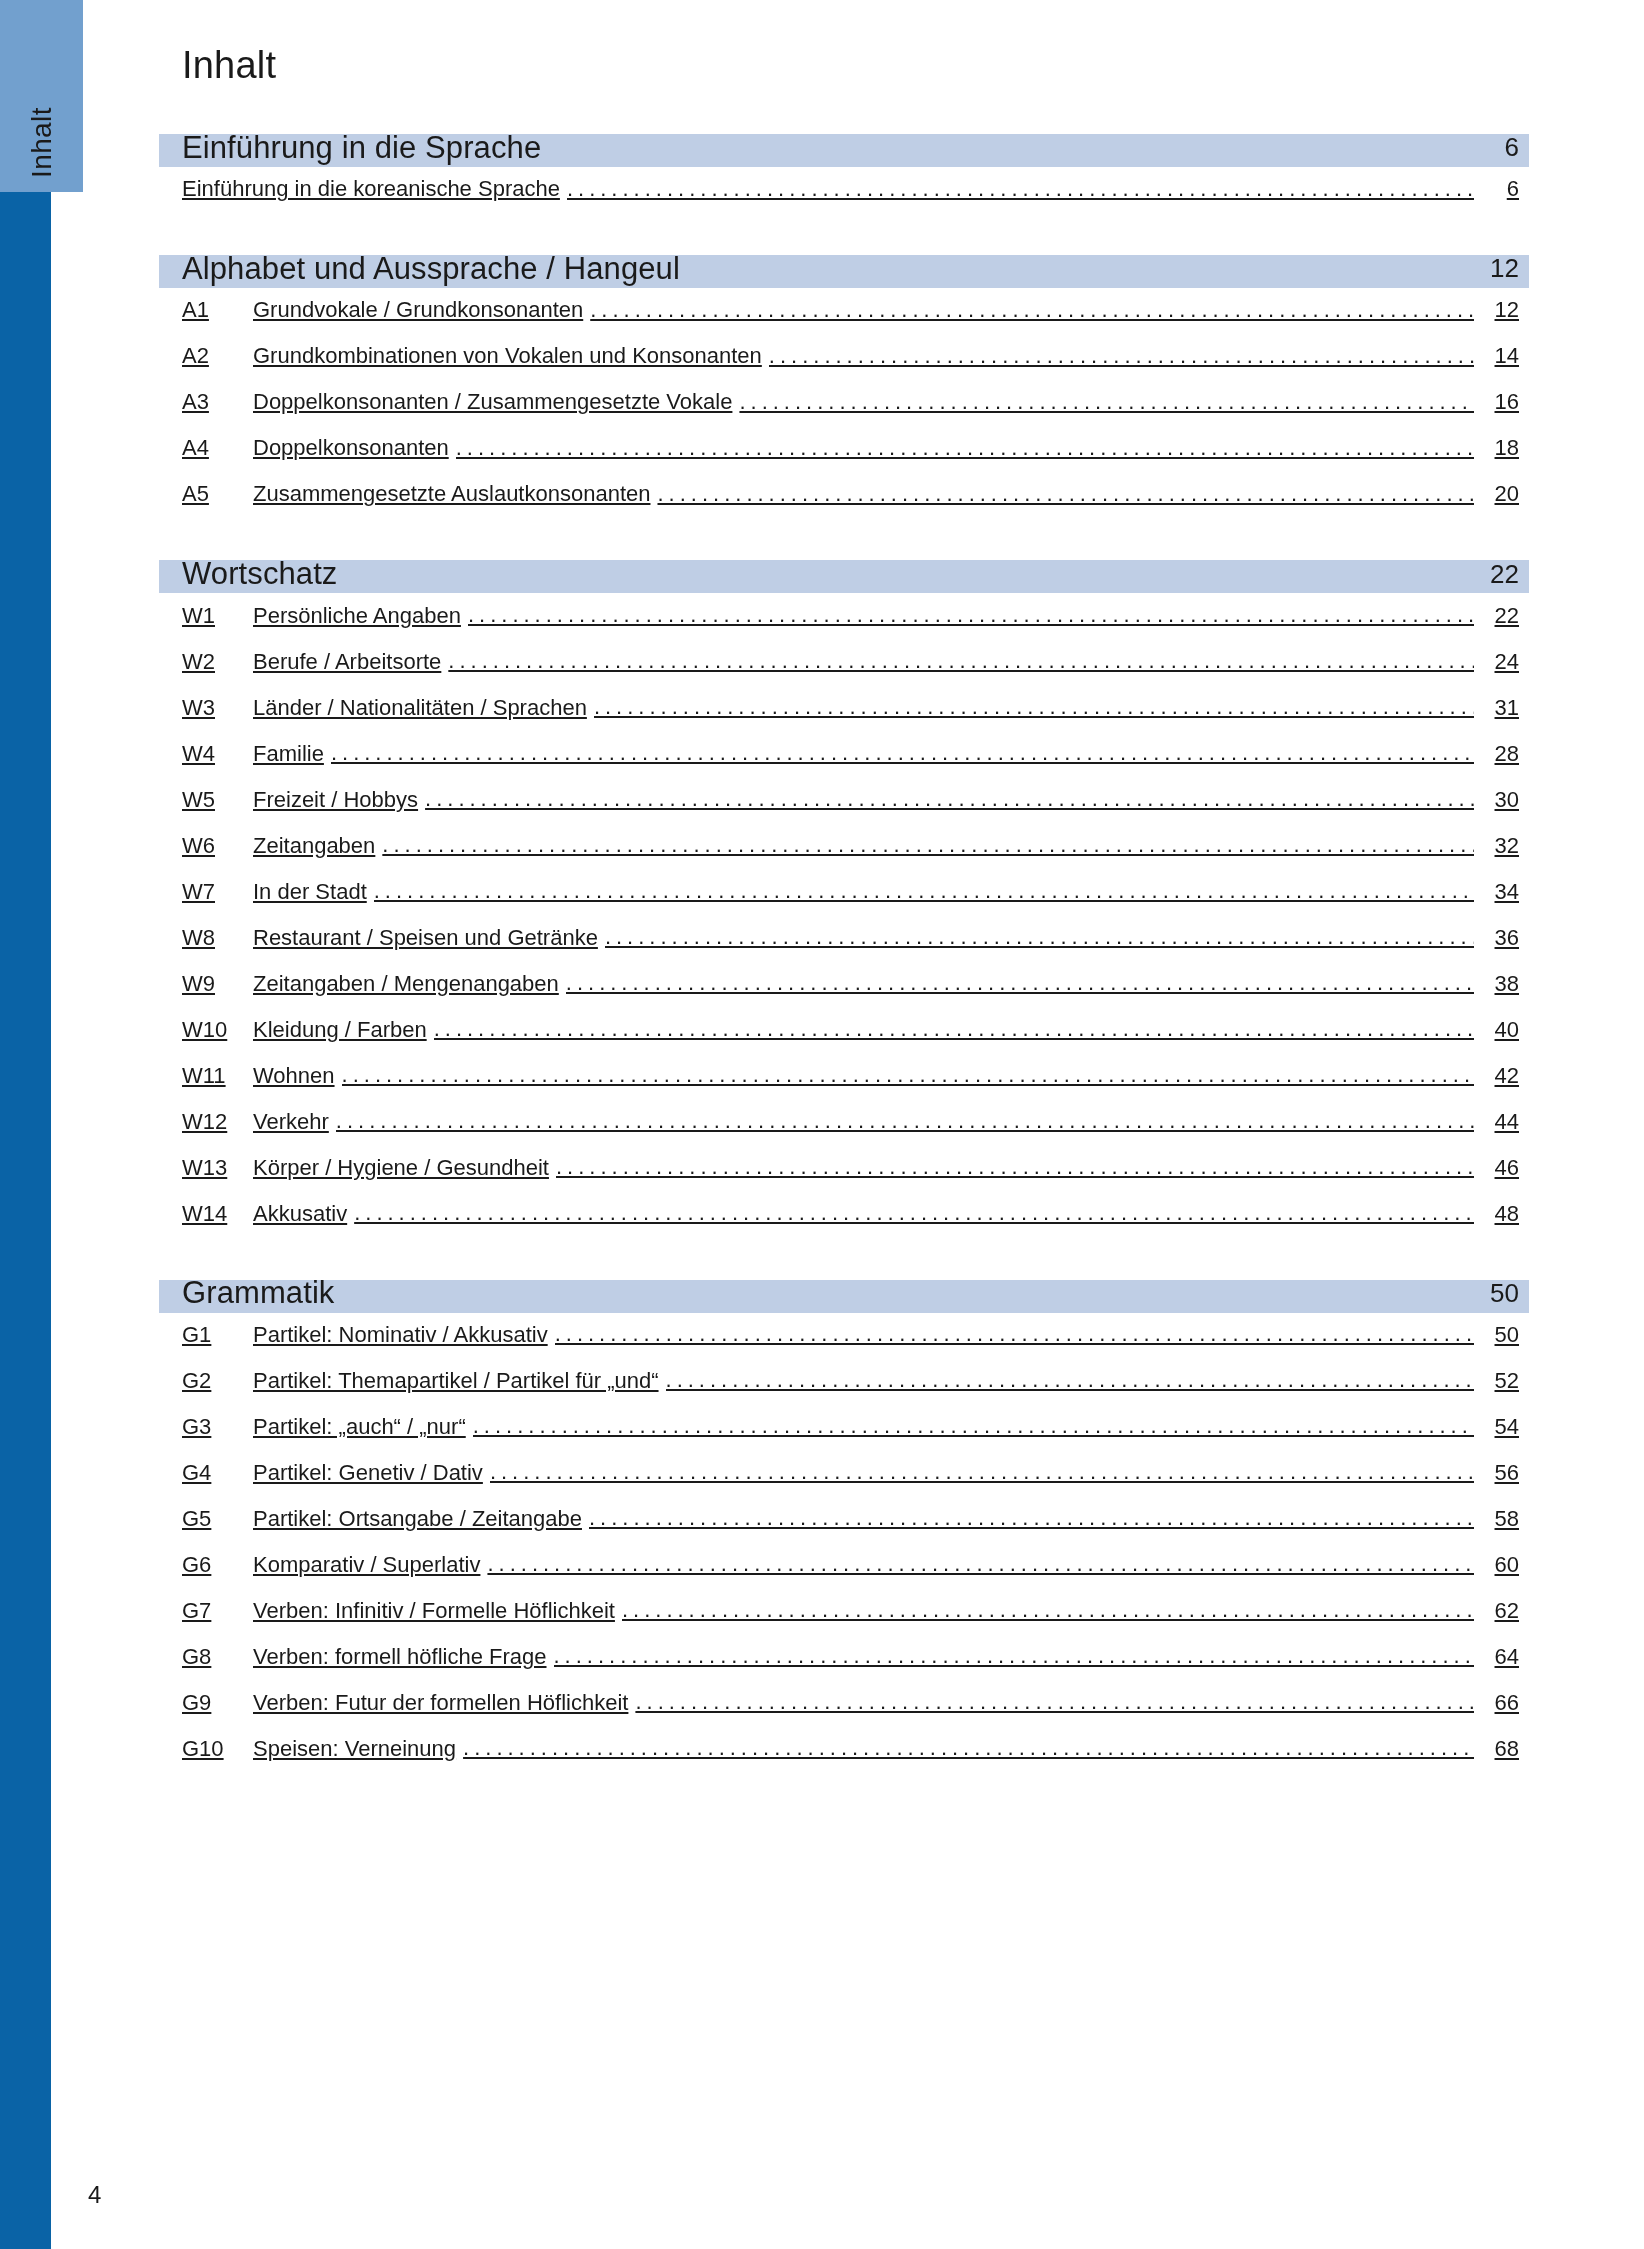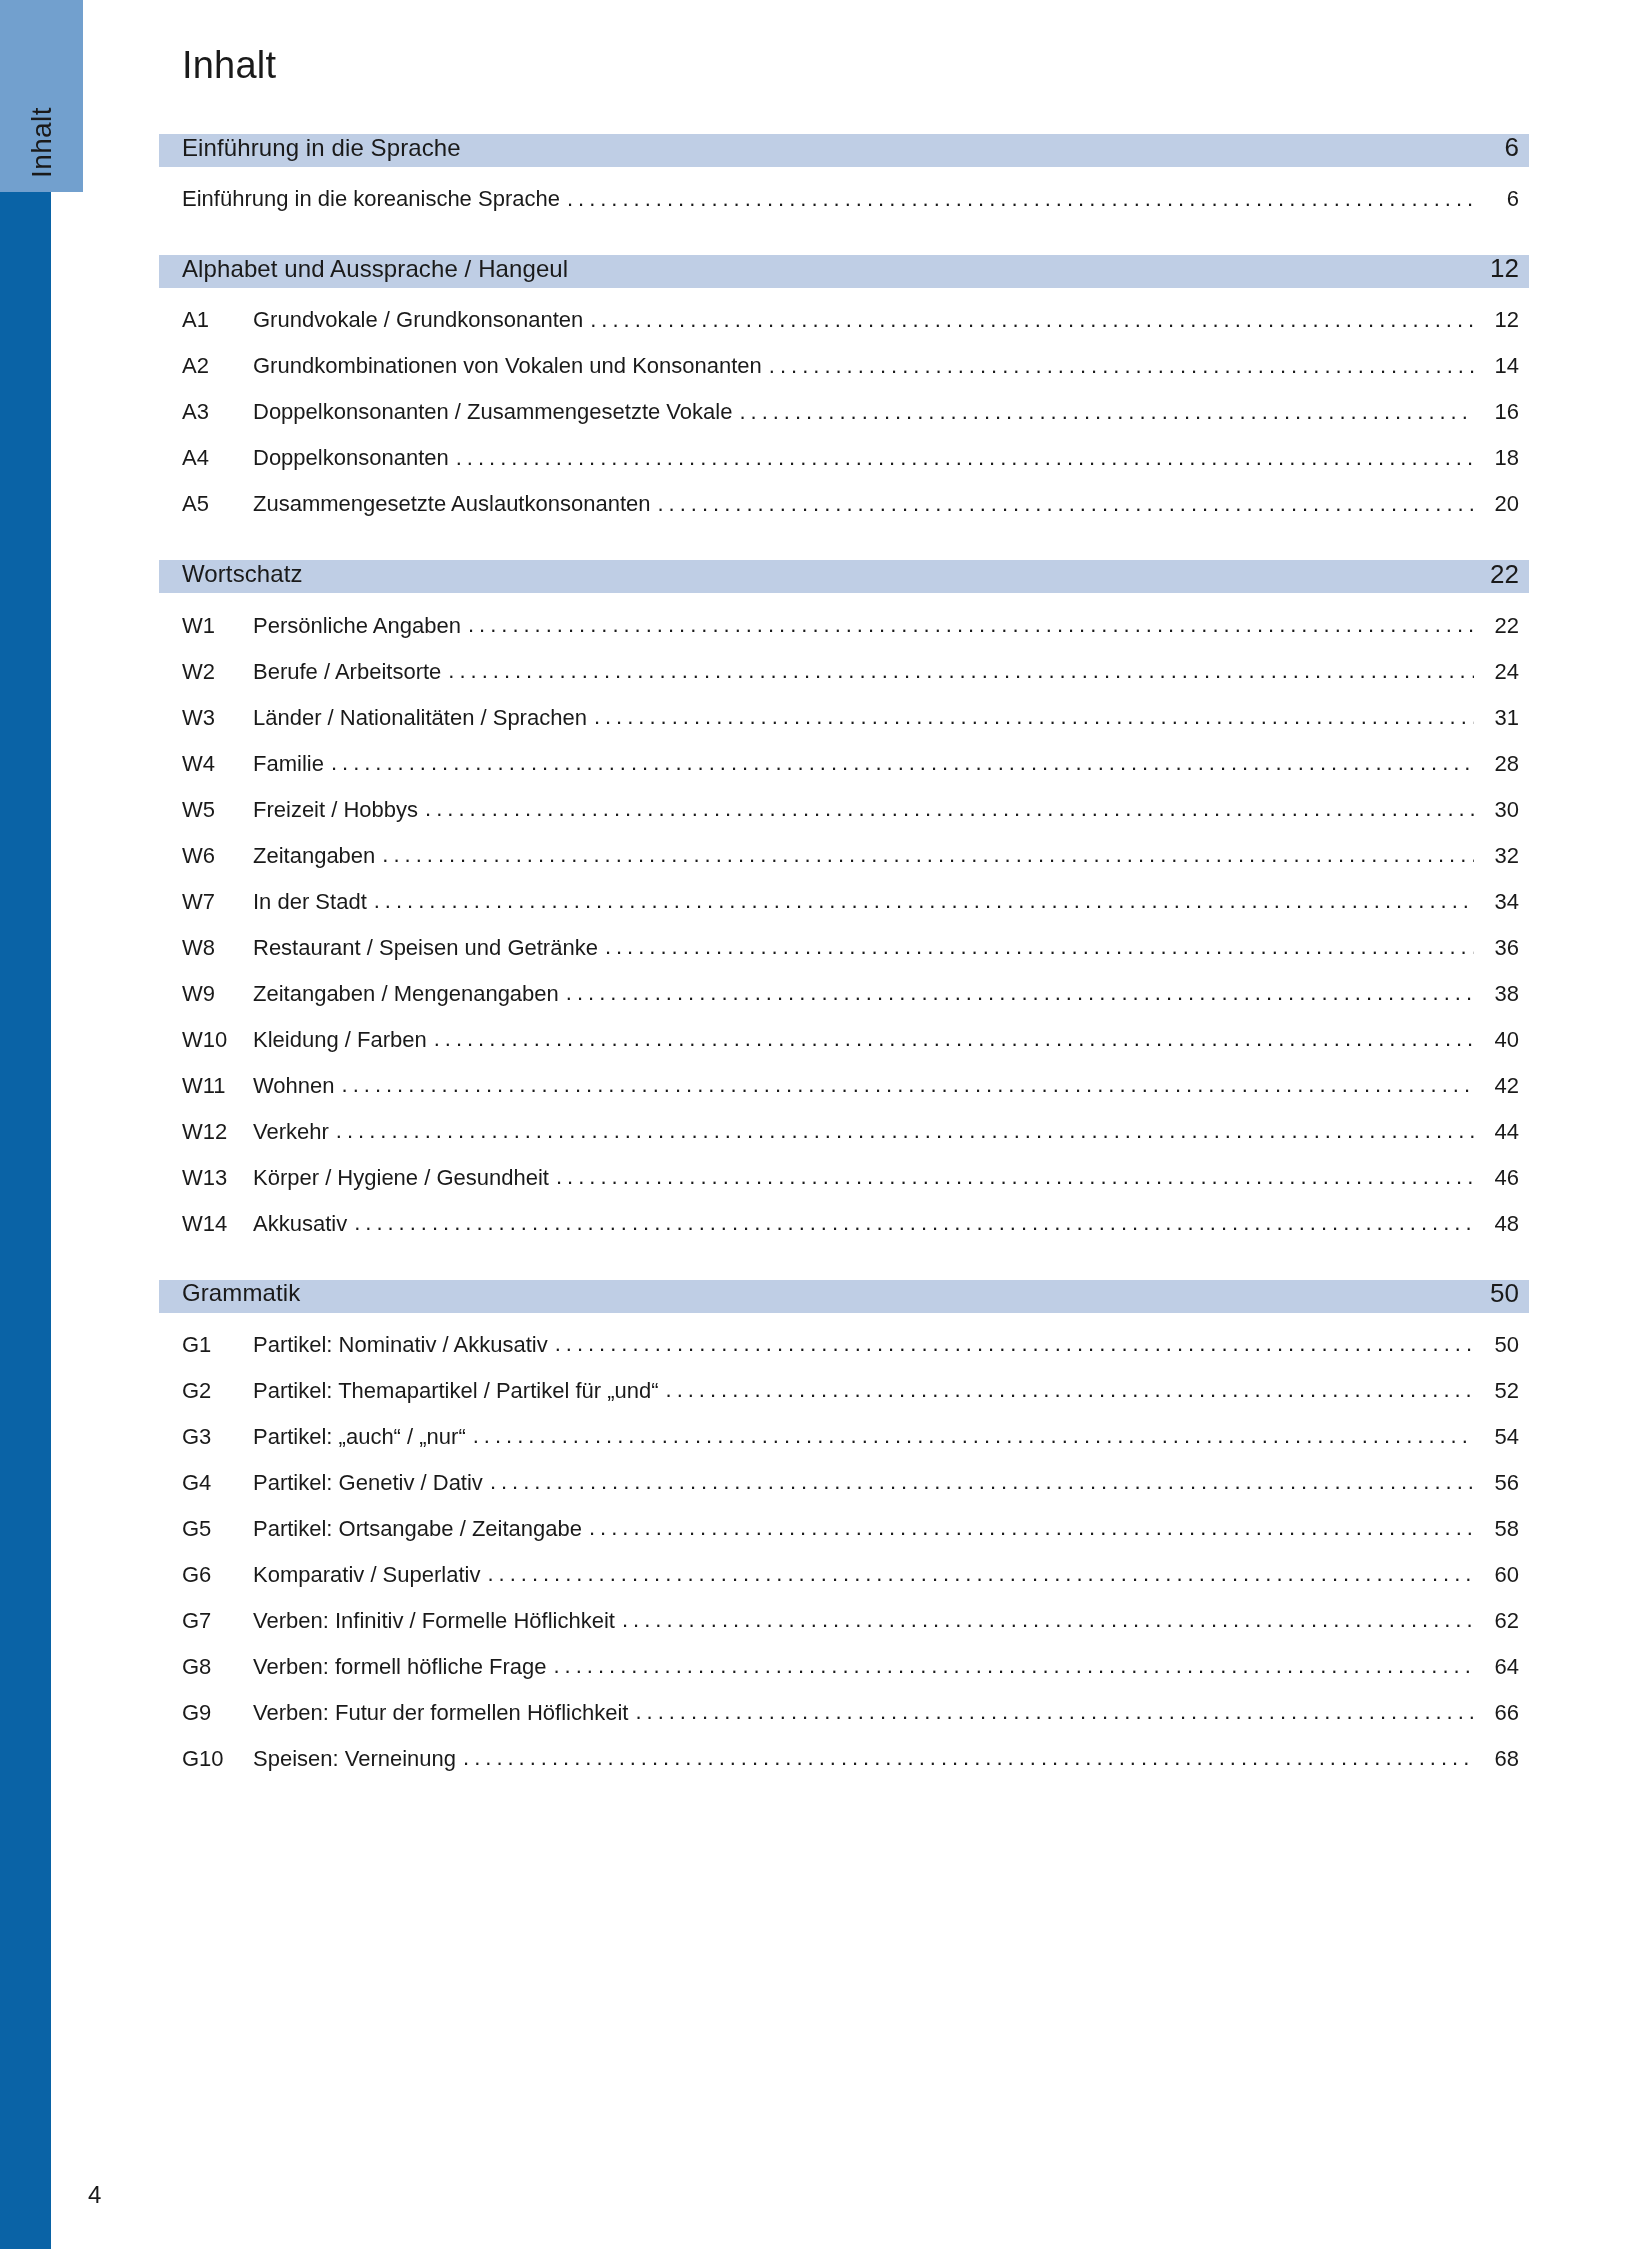--- a/index.html
+++ b/index.html
@@ -83,47 +83,48 @@
     position: relative;
     background: #bfcee5;
     height: 33px;
     display: flex;
     align-items: center;
     box-sizing: border-box;
     padding: 0 10px 0 23px;
     margin-bottom: 5px;
   }
   .section-header .sh-title {
-    font-size: 24px;
+    font-size: 31px;
     color: #1a1a1a;
     white-space: nowrap;
     position: relative;
     top: -2.8px;
     letter-spacing: 0.1px;
   }
   .section-header .sh-spacer { flex: 1 1 auto; }
   .section-header .sh-page {
     font-size: 26px;
     color: #1a1a1a;
     position: relative;
     top: -2.8px;
     min-width: 37px;
     text-align: right;
   }
 
   .entries { padding-top: 4.2px; }
 
   .entry {
     display: flex;
-    align-items: center;
+    align-items: flex-start;
     height: 46px;
     box-sizing: border-box;
     padding: 0 10px 0 23px;
     font-size: 22px;
     color: #1a1a1a;
+    text-decoration: underline;
   }
   .entry .e-code {
     width: 71px;
     flex: 0 0 71px;
     white-space: nowrap;
   }
   .entry.no-code .e-code { width: 0; flex: 0 0 0; }
   .entry .e-title {
     white-space: nowrap;
     padding-right: 7px;

